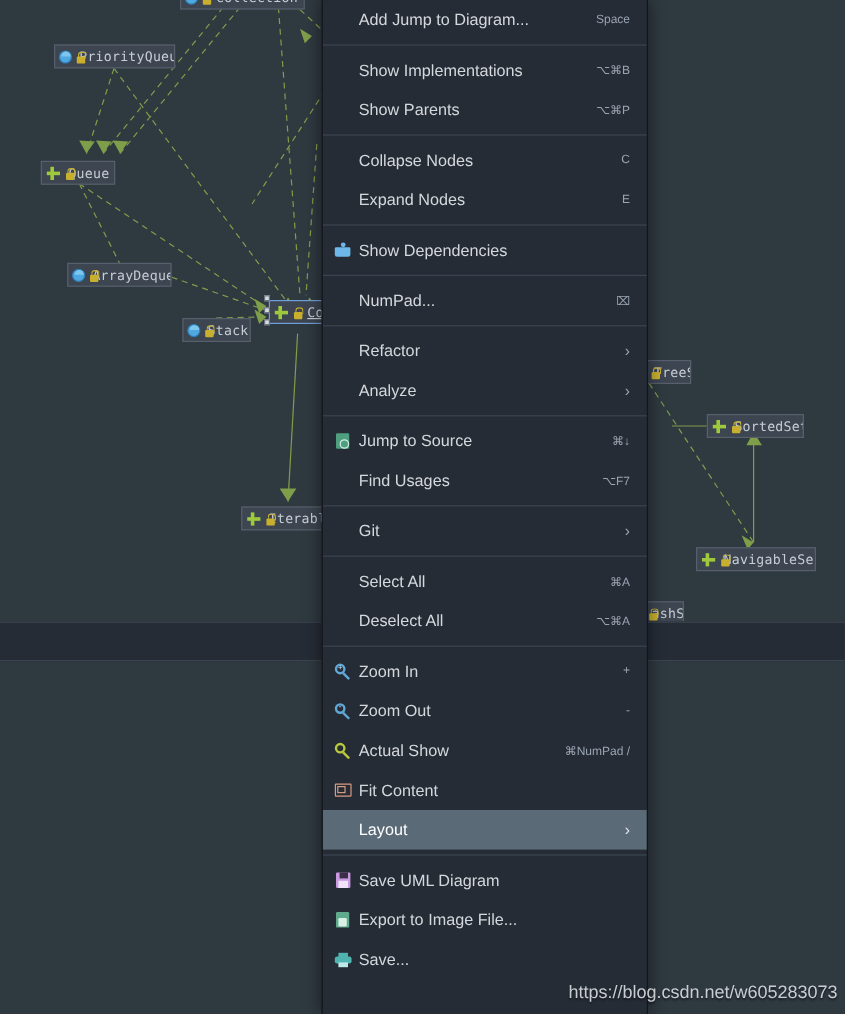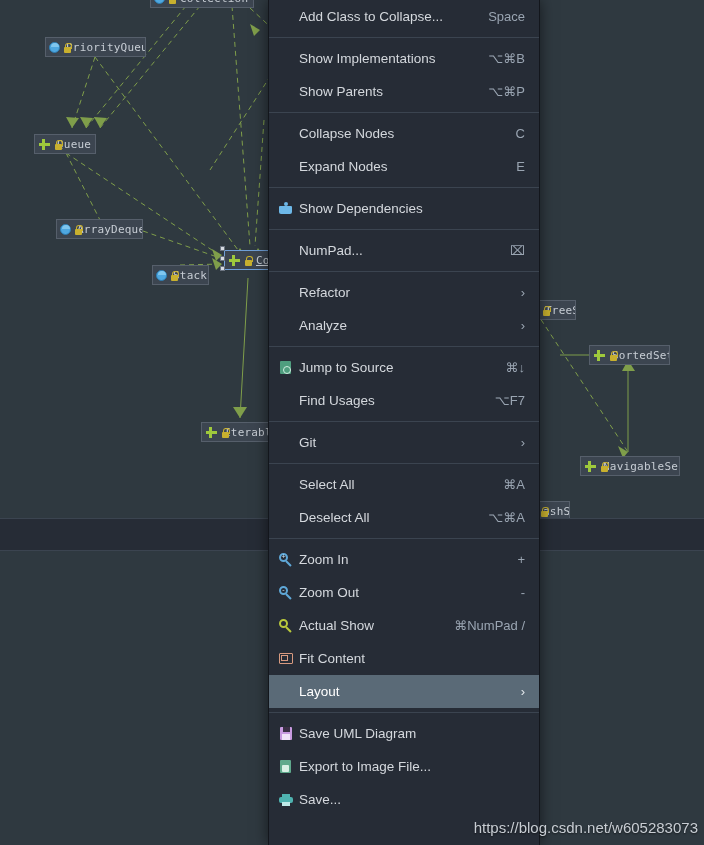--- a/index.html
+++ b/index.html
@@ -100,21 +100,21 @@
     height: 33px;
     display: flex; align-items: center;
     padding: 0 14px 0 8px;
     color: #d4d8dd;
     font-size: 13.5px;
     cursor: default;
   }
   .mi .micon { width: 18px; flex: 0 0 18px; height: 16px; position: relative; margin-right: 4px; }
   .mi .mtext { flex: 1 1 auto; white-space: nowrap; }
   .mi .mshort {
-    color: #9aa5b2; font-size: 13px; white-space: nowrap; margin-left: 14px;
+    color: #9aa5b2; font-size: 10px; white-space: nowrap; margin-left: 14px;
   }
   .mi .marrow { color: #9aa5b2; font-size: 13px; margin-left: 10px; }
   .mi.highlight { background: #5a6a77; }
   .mi.highlight .mtext { color: #ffffff; }
   .mi.highlight .marrow { color: #e3e8ed; }
   .sep { height: 1px; background: #3b4450; margin: 4px 0; }
 
   
   .i-dep {
     position:absolute; left:2px; top:1px; width:13px; height:12px;
@@ -307,21 +307,21 @@
       </div>
   </div>
 
   <div class="canvas-lower"></div>
   <div class="panel-strip"></div>
   <div class="panel-rest"></div>
 
   <div class="menu" id="context-menu">
       <div class="mi">
         <span class="micon"></span>
-        <span class="mtext">Add Class to Collapse...</span>
+        <span class="mtext">Add Jump to Diagram...</span>
         <span class="mshort">Space</span>
       </div>
       <div class="sep"></div>
       <div class="mi">
         <span class="micon"></span>
         <span class="mtext">Show Implementations</span>
         <span class="mshort">⌥⌘B</span>
       </div>
       <div class="mi">
         <span class="micon"></span>

